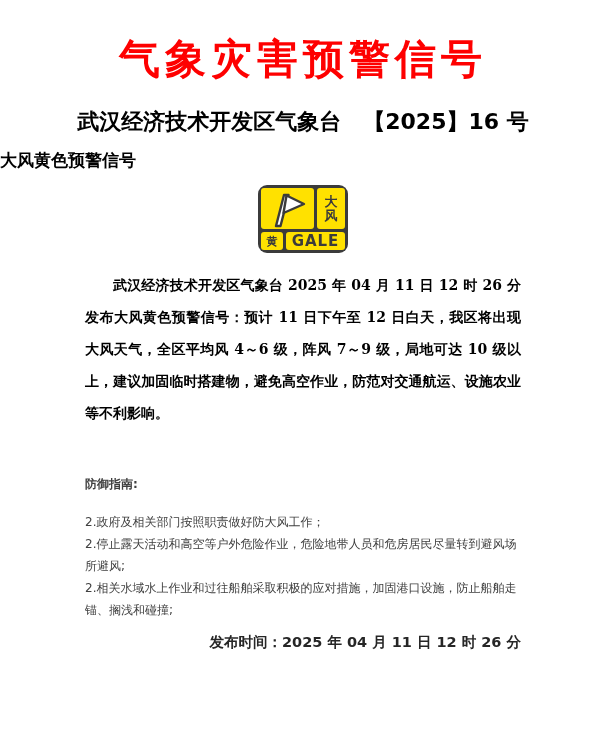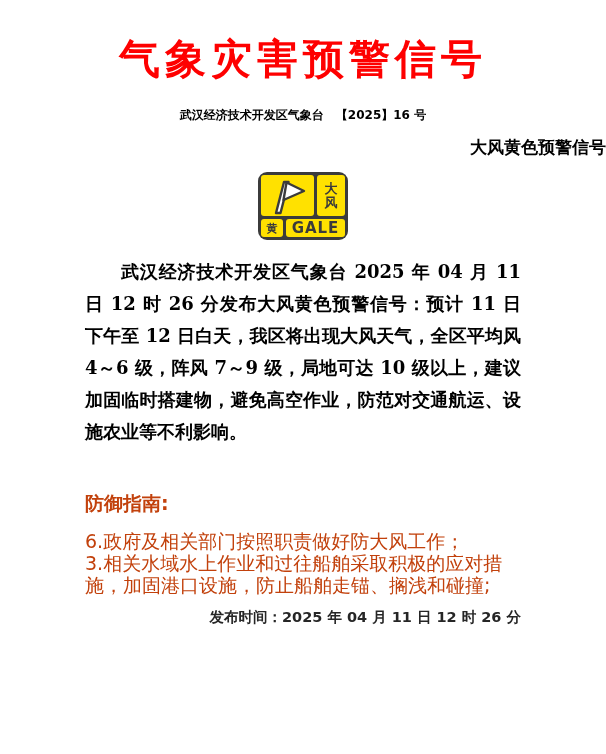--- a/index.html
+++ b/index.html
@@ -22,27 +22,27 @@
     font-family: "DejaVu Serif", "Liberation Serif", serif;
     font-size: 41px;
     font-weight: bold;
     letter-spacing: 5px;
     color: #fe0000;
     line-height: 1.15;
   }
   .issuer-line {
     margin-top: 24px;
     text-align: center;
-    font-size: 12px;
+    font-size: 22px;
     font-weight: bold;
     color: #000;
   }
   .signal-name {
     margin-top: 12px;
-    text-align: right;
+    text-align: left;
     font-size: 17px;
     font-weight: bold;
     color: #000;
   }
   
   .badge-wrap {
     margin-top: 13px;
     display: flex;
     justify-content: center;
   }
@@ -85,33 +85,33 @@
     flex: 1;
     font-size: 15px;
     font-weight: bold;
     letter-spacing: 1px;
     color: #3b3b3b;
   }
   
   .body-paragraph {
     margin: 16px 85px 0 85px;
     font-family: "DejaVu Serif", "Liberation Serif", serif;
-    font-size: 18px;
+    font-size: 14px;
     font-weight: bold;
     line-height: 32px;
     text-align: justify;
     text-indent: 2em;
     color: #000;
   }
   
   .guide {
     margin: 44px 85px 0 85px;
-    font-size: 19px;
+    font-size: 12px;
     line-height: 22px;
-    color: #c2410c;
+    color: #404040;
   }
   .guide-heading {
     font-weight: bold;
     margin-bottom: 16px;
   }
   .guide-item { margin: 0; }
   
   .publish-time {
     margin: 12px 85px 0 85px;
     text-align: right;
@@ -151,19 +151,20 @@
         <div class="badge-cell level-cell">黄</div>
         <div class="badge-cell code-cell">GALE</div>
       </div>
     </div>
   </div>
 
   <div class="body-paragraph">武汉经济技术开发区气象台 2025 年 04 月 11 日 12 时 26 分发布大风黄色预警信号：预计 11 日下午至 12 日白天，我区将出现大风天气，全区平均风 4～6 级，阵风 7～9 级，局地可达 10 级以上，建议加固临时搭建物，避免高空作业，防范对交通航运、设施农业等不利影响。</div>
 
   <div class="guide">
     <div class="guide-heading">防御指南:</div>
-    <p class="guide-item">6.政府及相关部门按照职责做好防大风工作；</p>
-    <p class="guide-item">3.相关水域水上作业和过往船舶采取积极的应对措施，加固港口设施，防止船舶走锚、搁浅和碰撞;</p>
+    <p class="guide-item">2.政府及相关部门按照职责做好防大风工作；</p>
+    <p class="guide-item">2.停止露天活动和高空等户外危险作业，危险地带人员和危房居民尽量转到避风场所避风;</p>
+    <p class="guide-item">2.相关水域水上作业和过往船舶采取积极的应对措施，加固港口设施，防止船舶走锚、搁浅和碰撞;</p>
   </div>
 
   <div class="publish-time">发布时间：2025 年 04 月 11 日 12 时 26 分</div>
 
 </div>
 
 </body></html>

